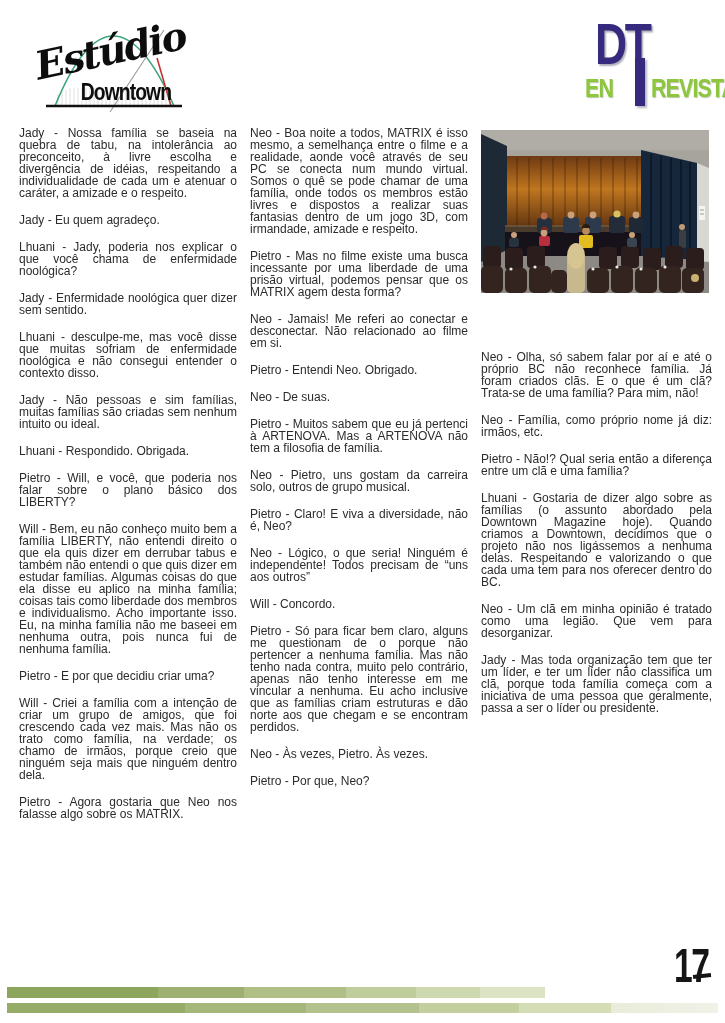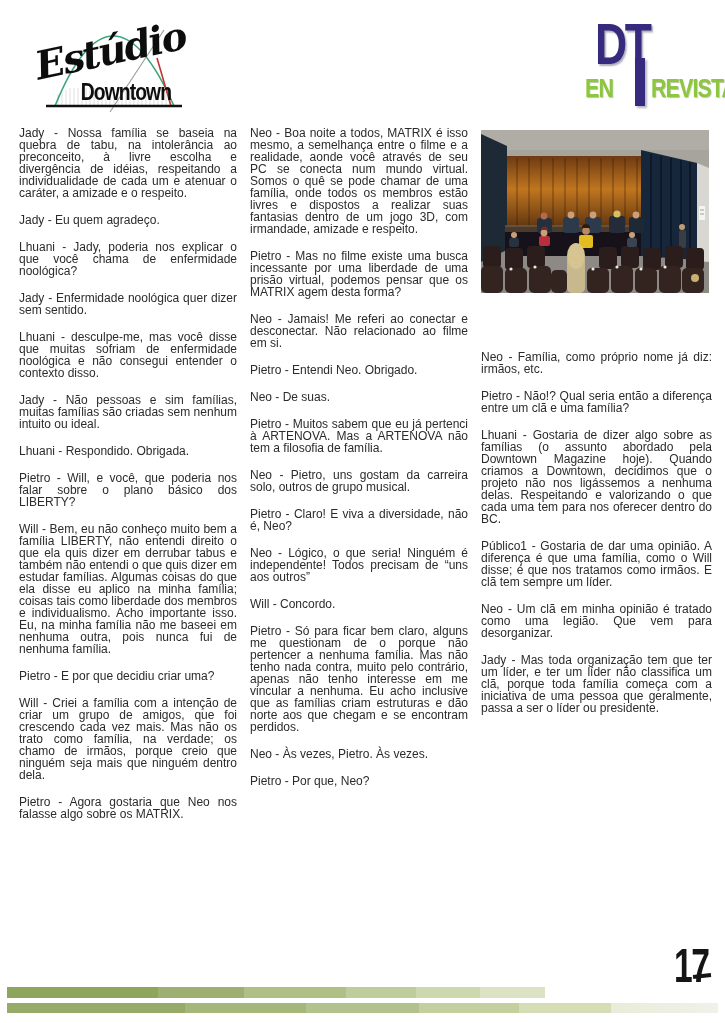--- a/index.html
+++ b/index.html
@@ -266,24 +266,24 @@
       <p class="para">Pietro - Muitos sabem que eu já pertenci à ARTENOVA. Mas a ARTENOVA não tem a filosofia de família.</p>
       <p class="para">Neo -  Pietro, uns gostam da carreira solo, outros de grupo musical.</p>
       <p class="para">Pietro -  Claro! E viva a diversidade, não é, Neo?</p>
       <p class="para">Neo  -  Lógico, o que seria! Ninguém é independente! Todos precisam de “uns aos outros”</p>
       <p class="para">Will -  Concordo.</p>
       <p class="para">Pietro -   Só para ficar bem claro, alguns me questionam de o porque não pertencer a nenhuma família. Mas não tenho nada contra, muito pelo contrário, apenas não tenho interesse em me vincular a nenhuma. Eu acho inclusive que as famílias criam estruturas e dão norte aos que chegam e se encontram perdidos.</p>
       <p class="para">Neo -  Às vezes, Pietro. Às vezes.</p>
       <p class="para">Pietro -  Por que, Neo?</p>
     </div>
   <div class="col col3">
+      <p class="para">Neo -  Olha, só sabem falar por aí e até o próprio BC não reconhece família. Já foram criados clãs. E o que é um clã? Trata-se de uma família? Para mim, não!</p>
       <p class="para">Neo -   Família, como próprio nome já diz: irmãos, etc.</p>
       <p class="para">Pietro - Não!?   Qual seria então a diferença entre um clã e uma família?</p>
       <p class="para">Lhuani -  Gostaria de dizer algo sobre as famílias (o assunto abordado pela Downtown Magazine hoje). Quando criamos a Downtown, decidimos que o projeto não nos ligássemos a nenhuma delas. Respeitando e valorizando o que cada uma tem para nos oferecer dentro do BC.</p>
-      <p class="para">Público1 -  Gostaria de dar uma opinião. A diferença é que uma família, como o Will disse; é que nos tratamos como irmãos. E clã tem sempre um líder.</p>
       <p class="para">Neo - Um clã em minha opinião é tratado como uma legião. Que vem para desorganizar.</p>
       <p class="para">Jady - Mas toda organização tem que ter um líder, e ter um líder não classifica um clã, porque toda família começa com a iniciativa de uma pessoa que geralmente, passa a ser o líder ou presidente.</p>
     </div>
 
   <span class="page-number">17</span>
   <span class="seven-cross"></span>
   <div class="footer-bar1"></div>
   <div class="footer-bar2"></div>
 
 </div>

